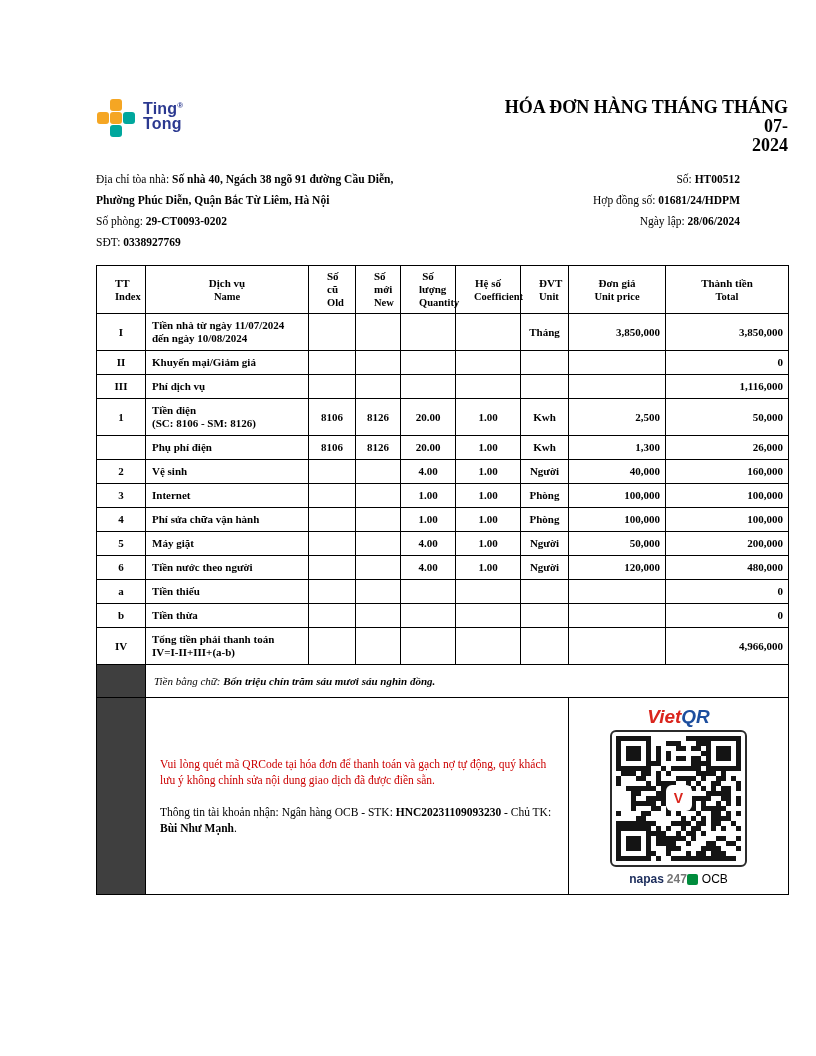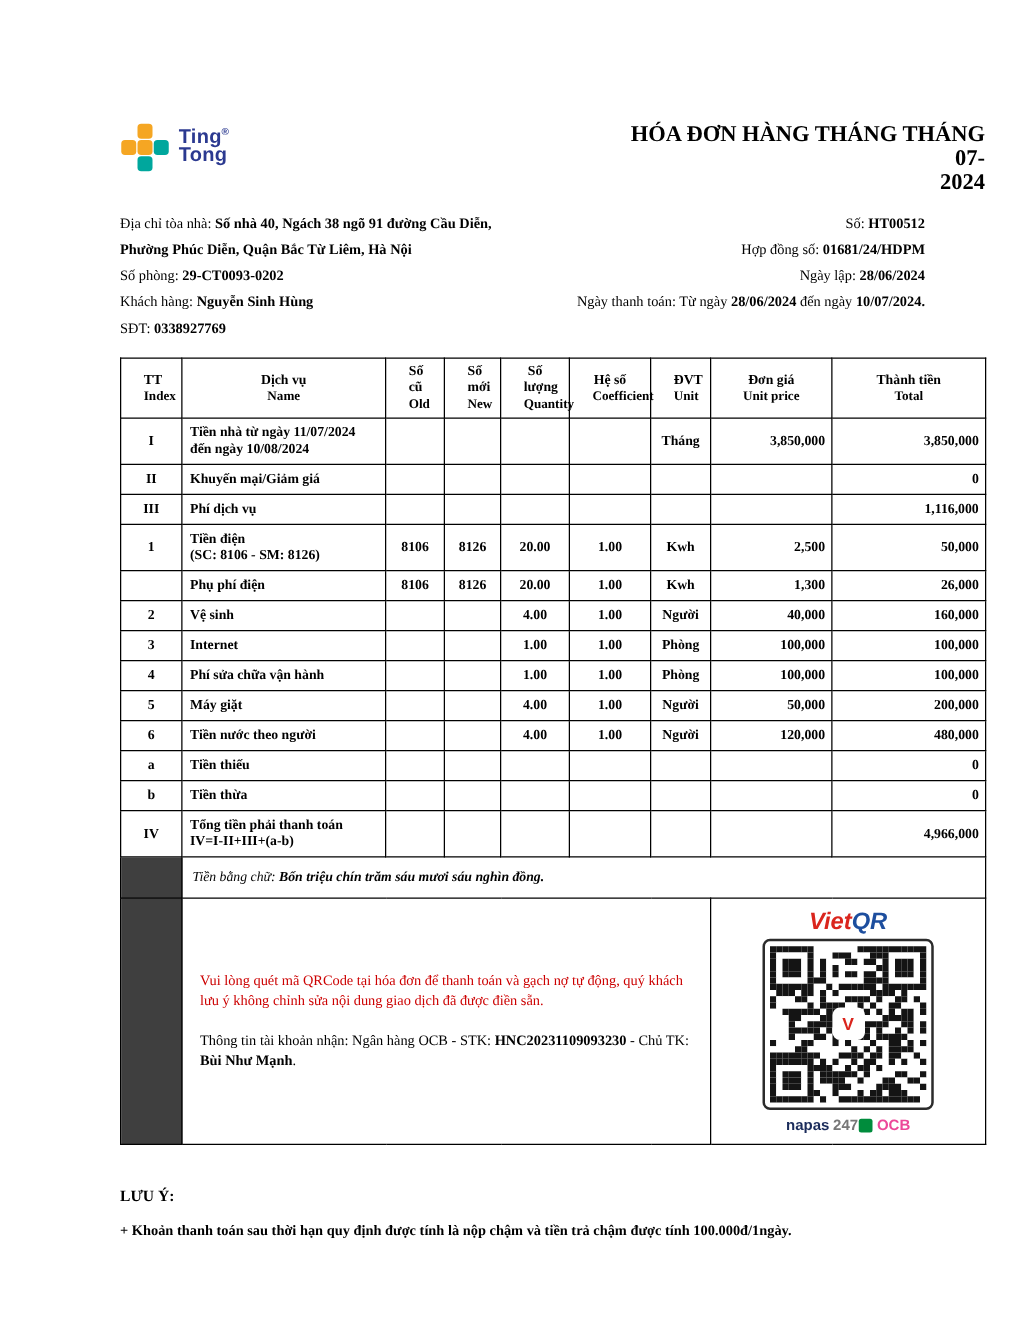--- a/index.html
+++ b/index.html
@@ -41,21 +41,21 @@
   .qr-grid{display:grid;grid-template-columns:repeat(25,5px);grid-auto-rows:5px;}
   .qm{background:#fff;}
   .qm.on{background:#141414;}
   .qr-center{position:absolute;left:50%;top:50%;transform:translate(-50%,-50%);width:22px;height:22px;background:#fff;border-radius:4px;display:flex;align-items:center;justify-content:center;color:#DA251D;font-family:"Liberation Sans",sans-serif;font-weight:700;font-size:14px;line-height:1;box-shadow:0 0 0 2px #fff;}
   .qr-logos{display:flex;justify-content:center;align-items:center;margin-top:6px;font-family:"Liberation Sans",sans-serif;}
   .napas{font-size:12px;}
   .napas-word{color:#1B2C5B;font-weight:700;}
   .napas-247{color:#777;font-weight:700;margin-left:3px;}
   .ocb{display:flex;align-items:center;gap:4px;}
   .ocb-mark{width:11px;height:11px;background:#008C3C;display:inline-block;border-radius:2px;}
-  .ocb-word{color:#ec4899;font-weight:700;font-size:12px;}
+  .ocb-word{color:#000000;font-weight:400;font-size:12px;}
   
   .footer-note{margin-top:34px;}
   .note-title{font-size:12.5px;font-weight:700;margin:0;}
   .note-line{font-size:11.5px;font-weight:700;margin:14px 0 0 0;}
 </style>
 </head>
 <body>
 
 <div class="page">
   <div class="content">
@@ -85,24 +85,20 @@
         <div><span>Địa chỉ tòa nhà: </span><span class="b">Số nhà 40, Ngách 38 ngõ 91 đường Cầu Diễn,</span></div>
         <div class="meta-right"><span>Số: </span><span class="b">HT00512</span></div>
       </div>
       <div class="meta-row">
         <div class="b">Phường Phúc Diễn, Quận Bắc Từ Liêm, Hà Nội</div>
         <div class="meta-right"><span>Hợp đồng số: </span><span class="b">01681/24/HDPM</span></div>
       </div>
       <div class="meta-row">
         <div><span>Số phòng: </span><span class="b">29-CT0093-0202</span></div>
         <div class="meta-right"><span>Ngày lập: </span><span class="b">28/06/2024</span></div>
-      </div>
-      <div class="meta-row">
-        <div><span>Khách hàng: </span><span class="b">Nguyễn Sinh Hùng</span></div>
-        <div class="meta-right"><span>Ngày thanh toán: Từ ngày </span><span class="b">28/06/2024</span><span> đến ngày </span><span class="b">10/07/2024</span><span class="b">.</span></div>
       </div>
       <div class="meta-row">
         <div><span>SĐT: </span><span class="b">0338927769</span></div>
       </div>
     </div>
 
     <table class="invoice-table">
       <colgroup>
         <col style="width:49px">
           <col style="width:163px">
@@ -950,19 +946,15 @@
               <div class="ocb">
                   <span class="ocb-mark"></span>
                   <span class="ocb-word">OCB</span>
                 </div>
             </div>
           </td>
         </tr>
       </tbody>
     </table>
 
-    <div class="footer-note">
-      <p class="note-title">LƯU Ý:</p>
-      <p class="note-line">+ Khoản thanh toán sau thời hạn quy định được tính là nộp chậm và tiền trả chậm được tính 100.000đ/1ngày.</p>
-    </div>
 
   </div>
 </div>
 
 </body></html>

